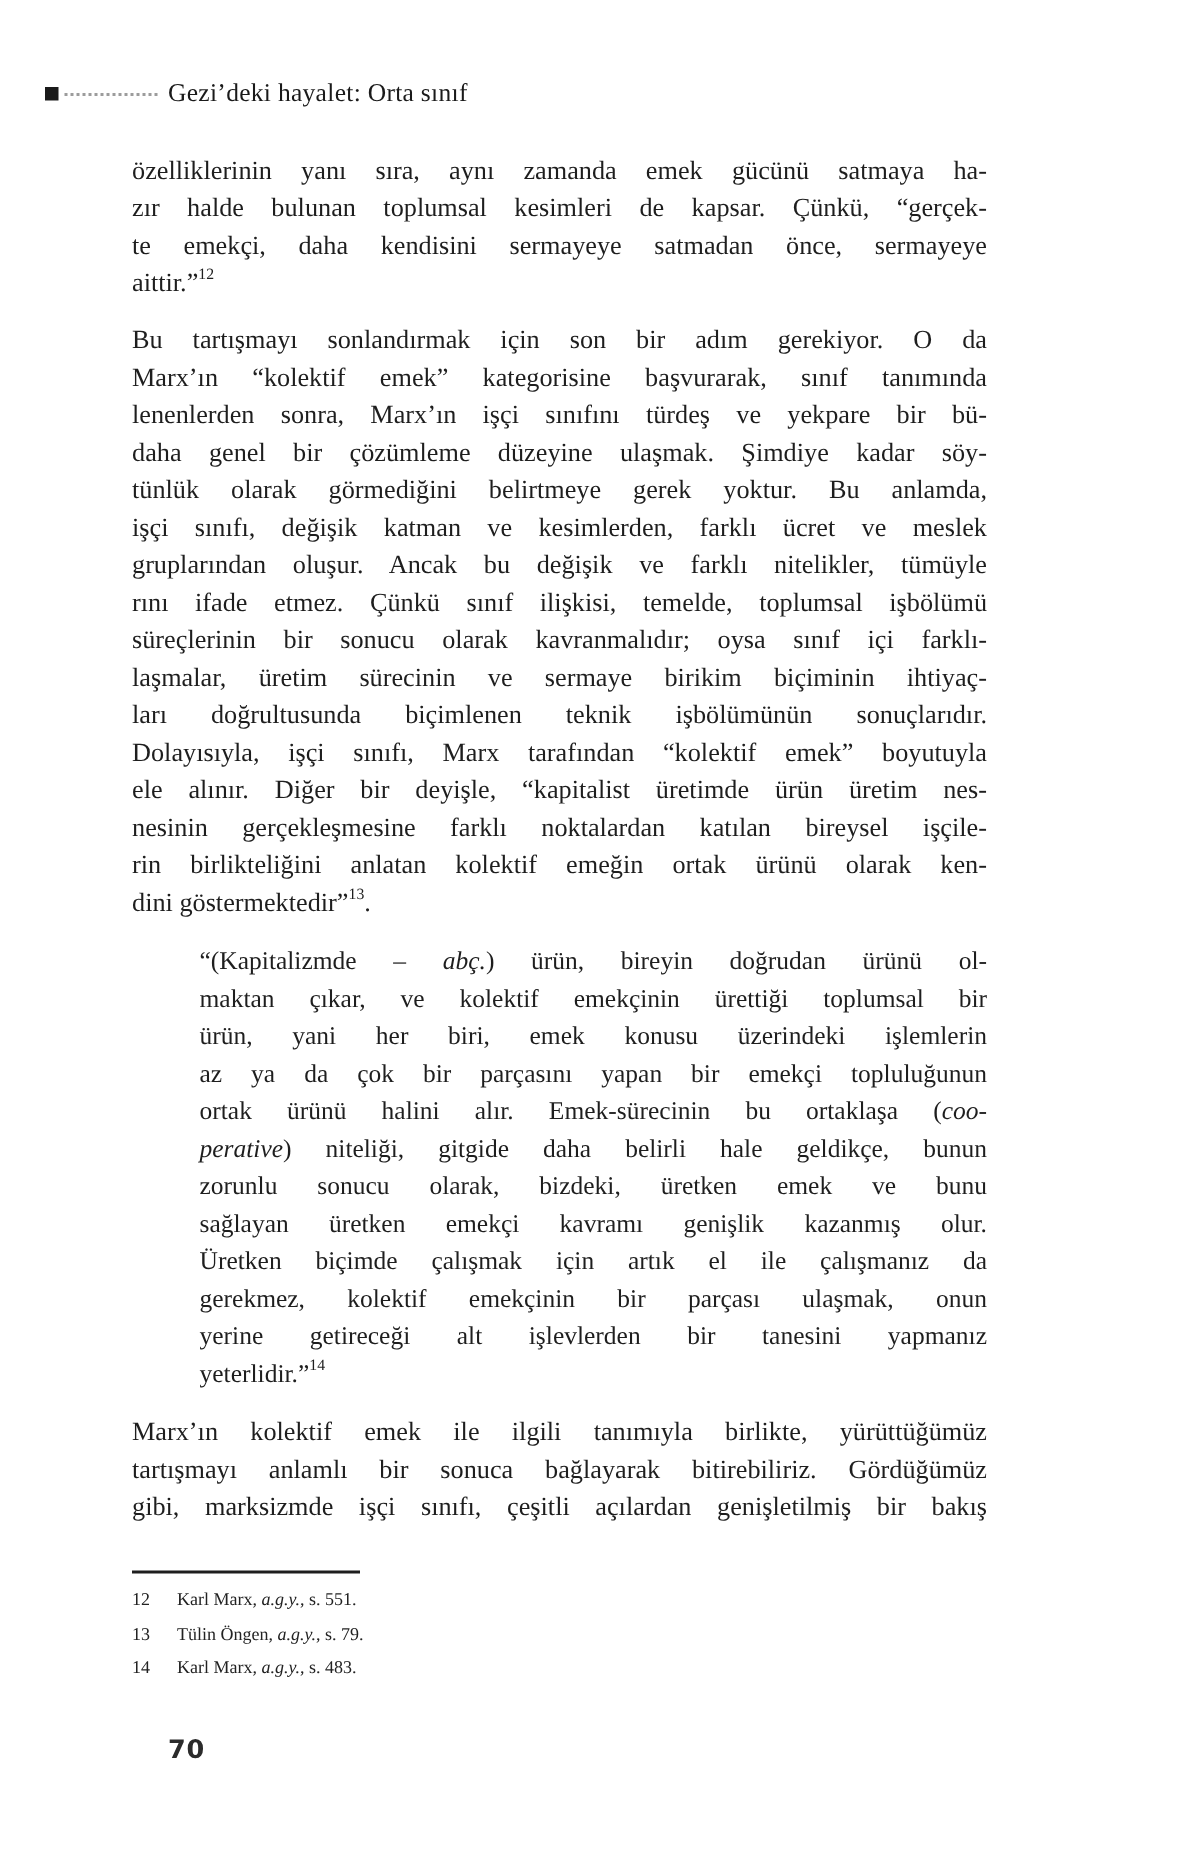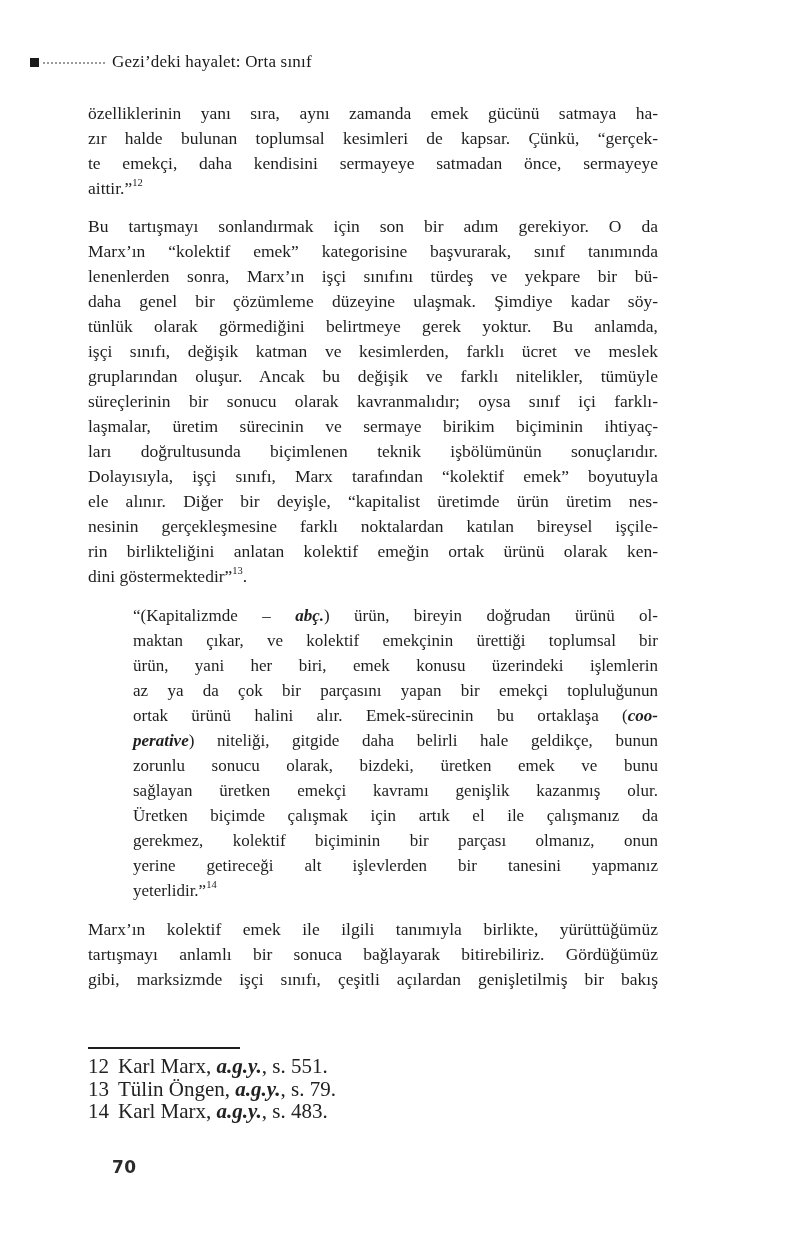--- a/index.html
+++ b/index.html
@@ -60,21 +60,21 @@
   }
   .line.left {
     text-align: center;
     text-align-last: left;
   }
   .quote {
     margin: 14px 0 14px 45px;
     width: 525px;
   }
   .quote .line { font-size: 17px; }
-  .it { font-style: italic; font-weight: bold; }
+  .it { font-style: italic; }
   sup.fnref {
     font-size: 10.5px;
     line-height: 0;
     position: relative;
     top: -1px;
     letter-spacing: 0;
   }
   
   .footnote-rule {
     position: absolute;
@@ -83,21 +83,21 @@
     width: 152px;
     border-top: 2px solid #1e1e1e;
   }
   .footnotes {
     position: absolute;
     left: 88px;
     top: 1055px;
     width: 570px;
   }
   .fn-line {
-    font-size: 21px;
+    font-size: 12px;
     line-height: 22.5px;
     white-space: nowrap;
     color: #222222;
   }
   .fn-num {
     display: inline-block;
     min-width: 30px;
   }
   
   .page-number {
@@ -131,40 +131,41 @@
         <div class="line left"><span>aittir.”</span><sup class="fnref">12</sup></div>
       </div>
       <div class="para">
         <div class="line"><span>Bu tartışmayı sonlandırmak için son bir adım gerekiyor. O da</span></div>
         <div class="line"><span>Marx’ın “kolektif emek” kategorisine başvurarak, sınıf tanımında</span></div>
         <div class="line"><span>lenenlerden sonra, Marx’ın işçi sınıfını türdeş ve yekpare bir bü-</span></div>
         <div class="line"><span>daha genel bir çözümleme düzeyine ulaşmak. Şimdiye kadar söy-</span></div>
         <div class="line"><span>tünlük olarak görmediğini belirtmeye gerek yoktur. Bu anlamda,</span></div>
         <div class="line"><span>işçi sınıfı, değişik katman ve kesimlerden, farklı ücret ve meslek</span></div>
         <div class="line"><span>gruplarından oluşur. Ancak bu değişik ve farklı nitelikler, tümüyle</span></div>
+        <div class="line"><span>rını ifade etmez. Çünkü sınıf ilişkisi, temelde, toplumsal işbölümü</span></div>
         <div class="line"><span>süreçlerinin bir sonucu olarak kavranmalıdır; oysa sınıf içi farklı-</span></div>
         <div class="line"><span>laşmalar, üretim sürecinin ve sermaye birikim biçiminin ihtiyaç-</span></div>
         <div class="line"><span>ları doğrultusunda biçimlenen teknik işbölümünün sonuçlarıdır.</span></div>
         <div class="line"><span>Dolayısıyla, işçi sınıfı, Marx tarafından “kolektif emek” boyutuyla</span></div>
         <div class="line"><span>ele alınır. Diğer bir deyişle, “kapitalist üretimde ürün üretim nes-</span></div>
         <div class="line"><span>nesinin gerçekleşmesine farklı noktalardan katılan bireysel işçile-</span></div>
         <div class="line"><span>rin birlikteliğini anlatan kolektif emeğin ortak ürünü olarak ken-</span></div>
         <div class="line left"><span>dini göstermektedir”</span><sup class="fnref">13</sup><span>.</span></div>
       </div>
       <div class="quote">
         <div class="line"><span>“(Kapitalizmde – </span><span class="it">abç.</span><span>) ürün, bireyin doğrudan ürünü ol-</span></div>
         <div class="line"><span>maktan çıkar, ve kolektif emekçinin ürettiği toplumsal bir</span></div>
         <div class="line"><span>ürün, yani her biri, emek konusu üzerindeki işlemlerin</span></div>
         <div class="line"><span>az ya da çok bir parçasını yapan bir emekçi topluluğunun</span></div>
         <div class="line"><span>ortak ürünü halini alır. Emek-sürecinin bu ortaklaşa (</span><span class="it">coo-</span></div>
         <div class="line"><span class="it">perative</span><span>) niteliği, gitgide daha belirli hale geldikçe, bunun</span></div>
         <div class="line"><span>zorunlu sonucu olarak, bizdeki, üretken emek ve bunu</span></div>
         <div class="line"><span>sağlayan üretken emekçi kavramı genişlik kazanmış olur.</span></div>
         <div class="line"><span>Üretken biçimde çalışmak için artık el ile çalışmanız da</span></div>
-        <div class="line"><span>gerekmez, kolektif biçiminin bir parçası olmanız, onun</span></div>
+        <div class="line"><span>gerekmez, kolektif emekçinin bir parçası ulaşmak, onun</span></div>
         <div class="line"><span>yerine getireceği alt işlevlerden bir tanesini yapmanız</span></div>
         <div class="line left"><span>yeterlidir.”</span><sup class="fnref">14</sup></div>
       </div>
       <div class="para">
         <div class="line"><span>Marx’ın kolektif emek ile ilgili tanımıyla birlikte, yürüttüğümüz</span></div>
         <div class="line"><span>tartışmayı anlamlı bir sonuca bağlayarak bitirebiliriz. Gördüğümüz</span></div>
         <div class="line"><span>gibi, marksizmde işçi sınıfı, çeşitli açılardan genişletilmiş bir bakış</span></div>
       </div>
     </div>
 

